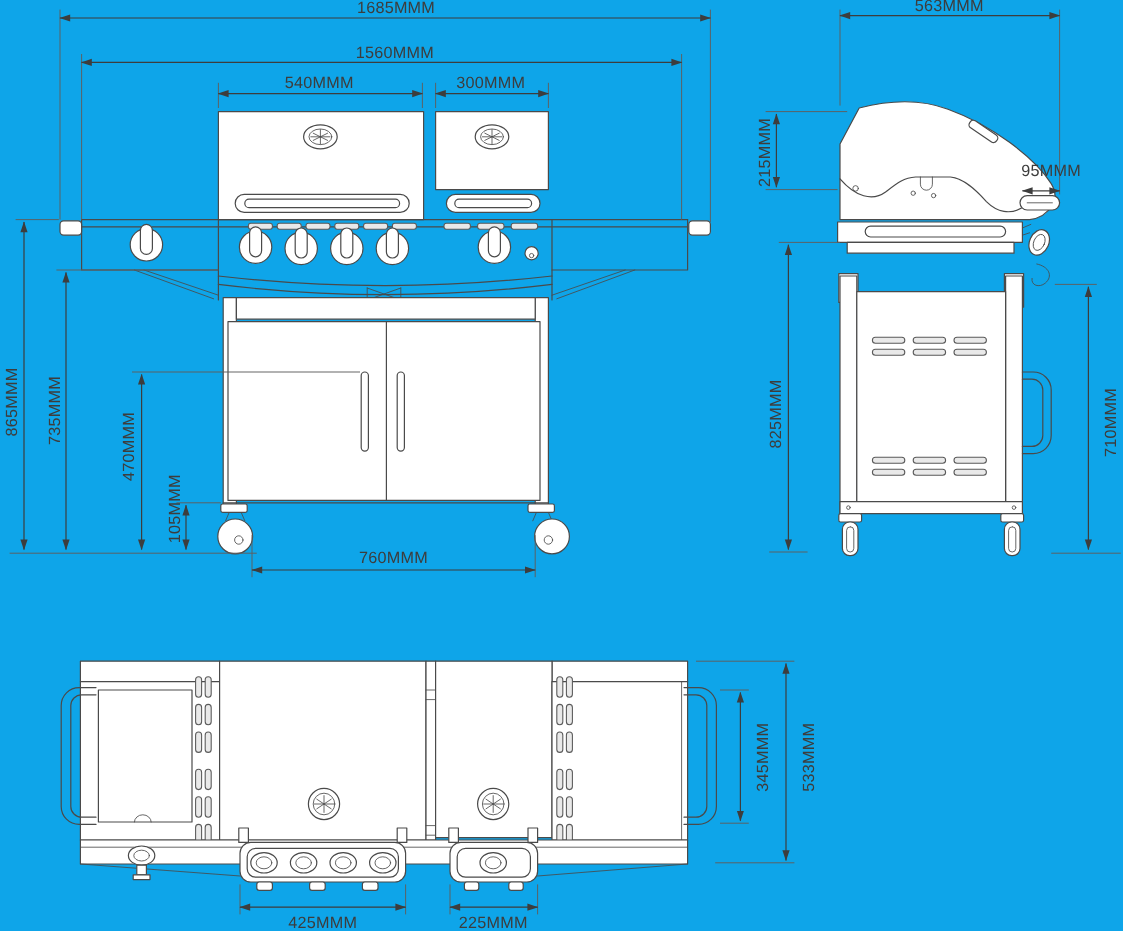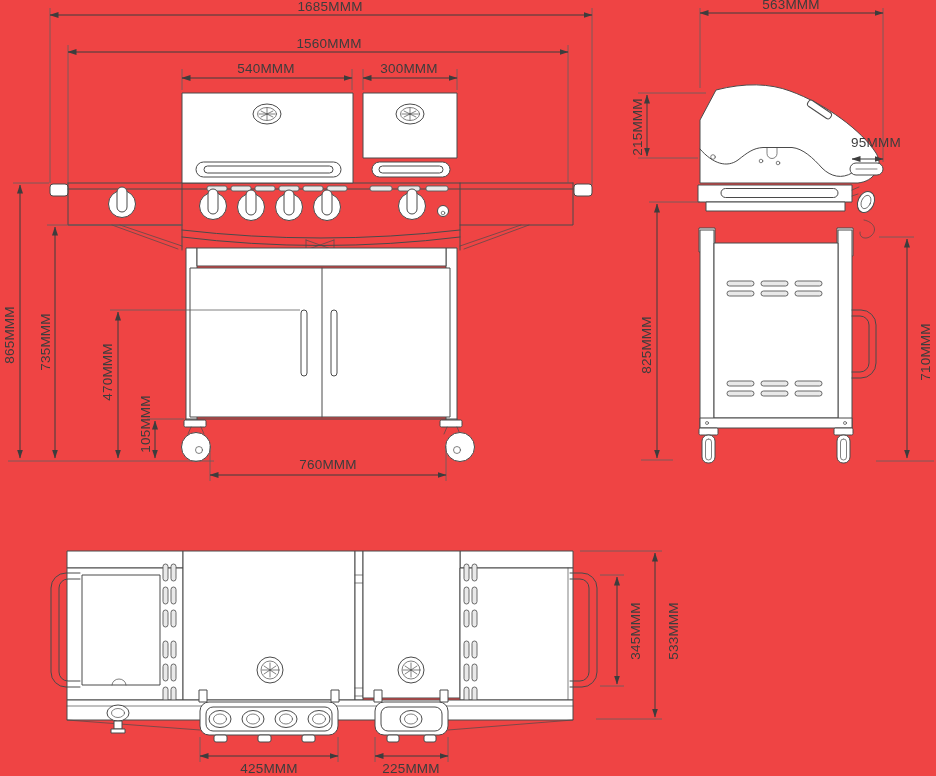--- a/index.html
+++ b/index.html
@@ -1,16 +1,16 @@
 <!DOCTYPE html>
 <html><head>
 <meta charset="utf-8">
 <style>
   html,body{margin:0;padding:0;background:#f3f3f3;}
-  .stage{width:936px;height:776px;background:#ef4444;position:relative;overflow:hidden;
+  .stage{width:936px;height:776px;background:#0ea5e9;position:relative;overflow:hidden;
          font-family:"Liberation Sans",sans-serif;text-align:center;}
   svg{display:block;}
   .ln{fill:none;stroke:#4a4a4a;stroke-width:1;stroke-linecap:round;stroke-linejoin:round;}
   .lnw{fill:#ffffff;stroke:#4a4a4a;stroke-width:1;stroke-linejoin:round;}
   .lnf{fill:#e9e9e9;stroke:#5a5a5a;stroke-width:0.9;}
   .thin{stroke-width:0.7;}
   .dim{fill:none;stroke:#3d3d3d;stroke-width:1;}
   .ext{fill:none;stroke:#5f5f5f;stroke-width:0.8;}
   .dt{font-family:"Liberation Sans",sans-serif;font-size:13.5px;fill:#3d3d3d;letter-spacing:0.2px;}
 </style>

